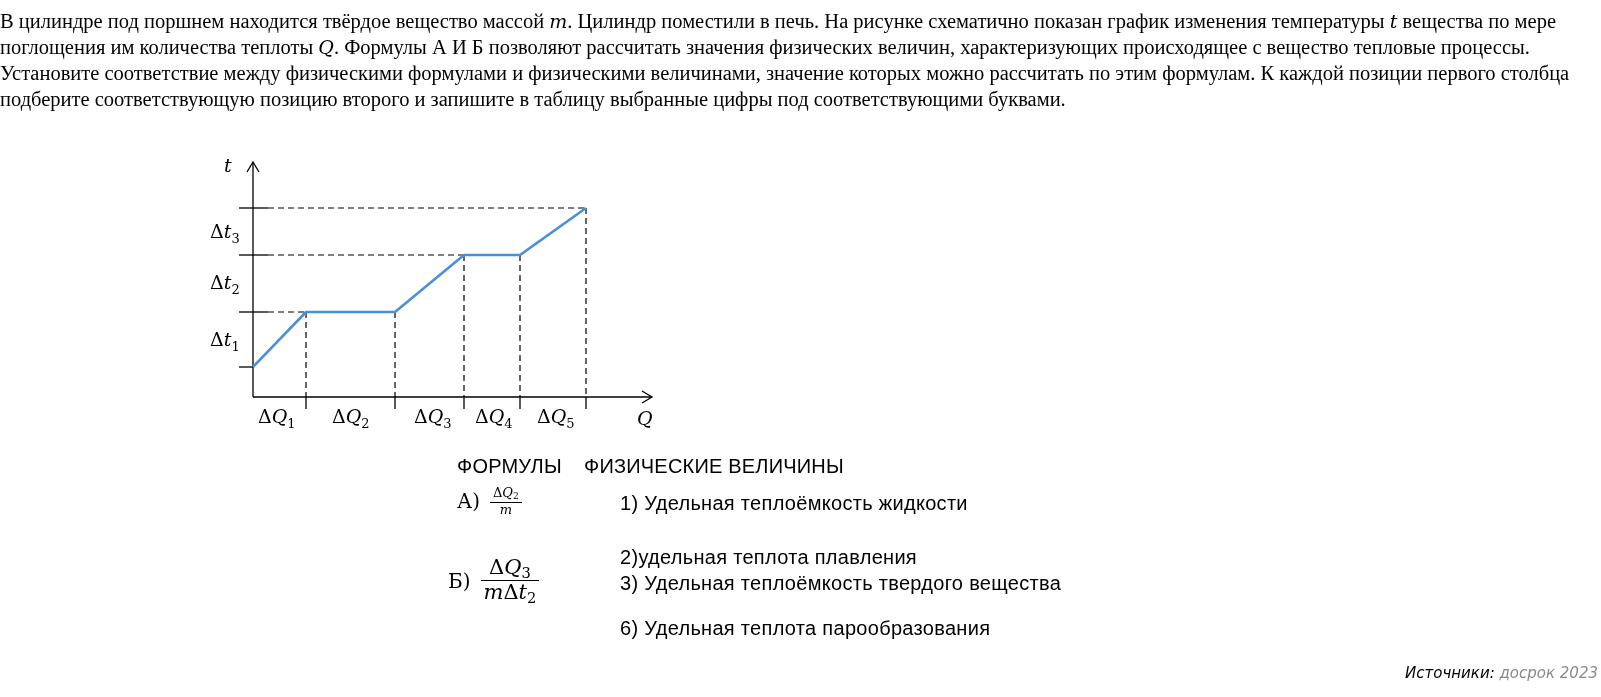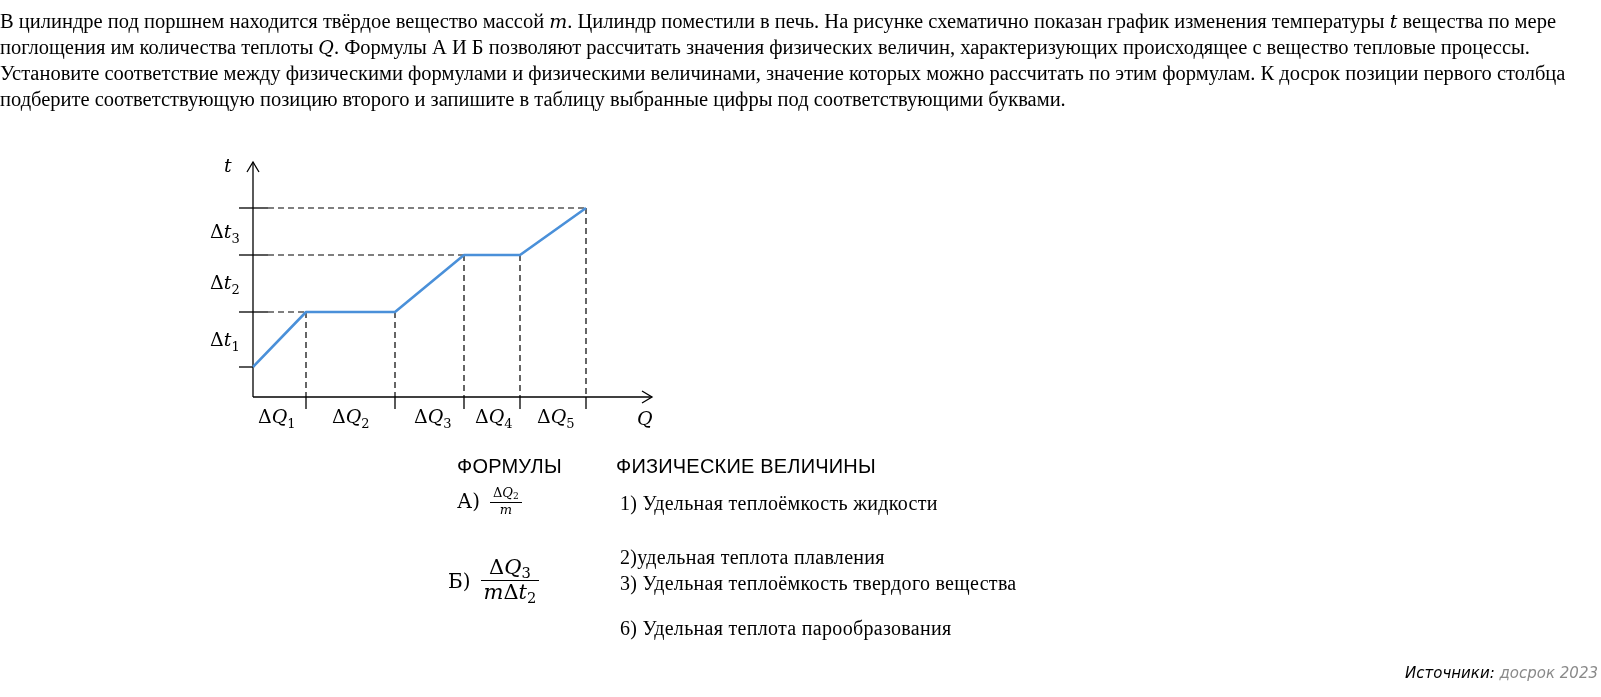--- a/index.html
+++ b/index.html
@@ -44,21 +44,21 @@
       font-family: "DejaVu Serif", serif;
     }
     .headers {
       position: absolute;
       top: 455px;
       font-family: Liberation Sans, sans-serif;
       font-size: 20px;
       letter-spacing: 0.2px;
     }
     .col-formulas { left: 457px; }
-    .col-quantities { left: 616px; }
+    .col-quantities { left: 584px; }
 
     .formula {
       position: absolute;
       font-family: "DejaVu Serif", serif;
       display: flex;
       align-items: center;
     }
     .formula-a { left: 457px; top: 486px; font-size: 20px; }
     .formula-b { left: 448px; top: 556px; font-size: 20px; }
     .frac {
@@ -78,21 +78,21 @@
       align-self: stretch;
     }
     .formula-a .frac .num, .formula-a .frac .den { font-size: 13px; }
     .formula-b .frac .num, .formula-b .frac .den { font-size: 21px; }
     .sub { font-size: 0.7em; vertical-align: -0.25em; font-style: normal; }
     .up { font-style: normal; }
 
     .quantity {
       position: absolute;
       left: 620px;
-      font-family: Liberation Serif, serif;
+      font-family: Liberation Sans, sans-serif;
       font-size: 20px;
       letter-spacing: 0.3px;
     }
     .q1 { top: 492px; }
     .q2 { top: 546px; }
     .q3 { top: 572px; }
     .q4 { top: 617px; }
 
     .source {
       position: absolute;
@@ -104,21 +104,21 @@
       text-align: right;
     }
     .source .label { color: #000; }
     .source .value { color: #8a8a8a; }
   </style>
 </head>
 <body>
 
 <div class="problem-text">
   <p><span>В цилиндре под поршнем находится твёрдое вещество массой </span><span class="math-i">m</span><span>. Цилиндр поместили в печь. На рисунке схематично показан график изменения температуры </span><span class="math-i">t</span><span> вещества по мере поглощения им количества теплоты </span><span class="math-i">Q</span><span>. Формулы А И Б позволяют рассчитать значения физических величин, характеризующих происходящее с вещество тепловые процессы.</span></p>
-  <p>Установите соответствие между физическими формулами и физическими величинами, значение которых можно рассчитать по этим формулам. К досрок позиции первого столбца подберите соответствующую позицию второго и запишите в таблицу выбранные цифры под соответствующими буквами.</p>
+  <p>Установите соответствие между физическими формулами и физическими величинами, значение которых можно рассчитать по этим формулам. К каждой позиции первого столбца подберите соответствующую позицию второго и запишите в таблицу выбранные цифры под соответствующими буквами.</p>
 </div>
 
 <div class="graph">
   <svg width="470" height="290" viewBox="200 150 470 290" xmlns="http://www.w3.org/2000/svg">
 
     <g stroke="#000" stroke-width="1.3" fill="none">
       <line x1="253" y1="397" x2="253" y2="162"></line>
       <polyline points="247,172 253,162 259,172"></polyline>
       <line x1="253" y1="397" x2="652" y2="397"></line>
       <polyline points="642,391 652,397 642,403"></polyline>

